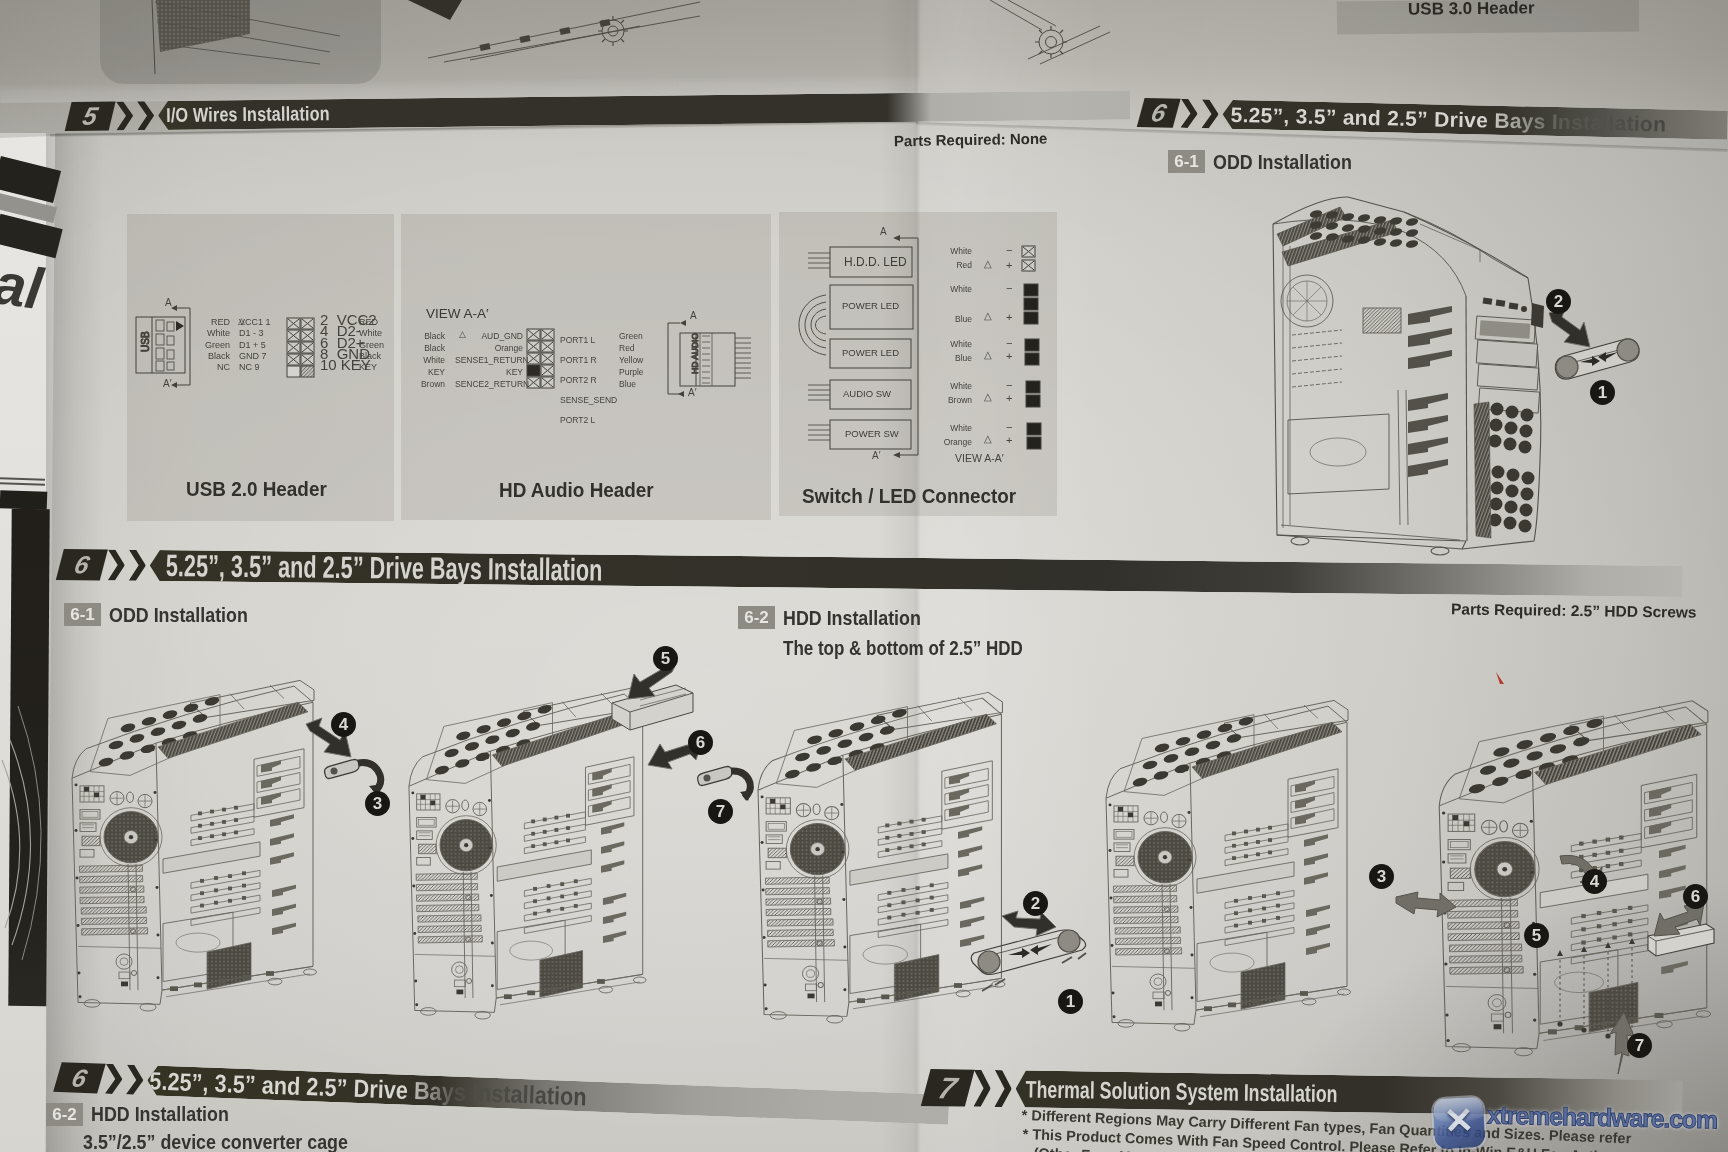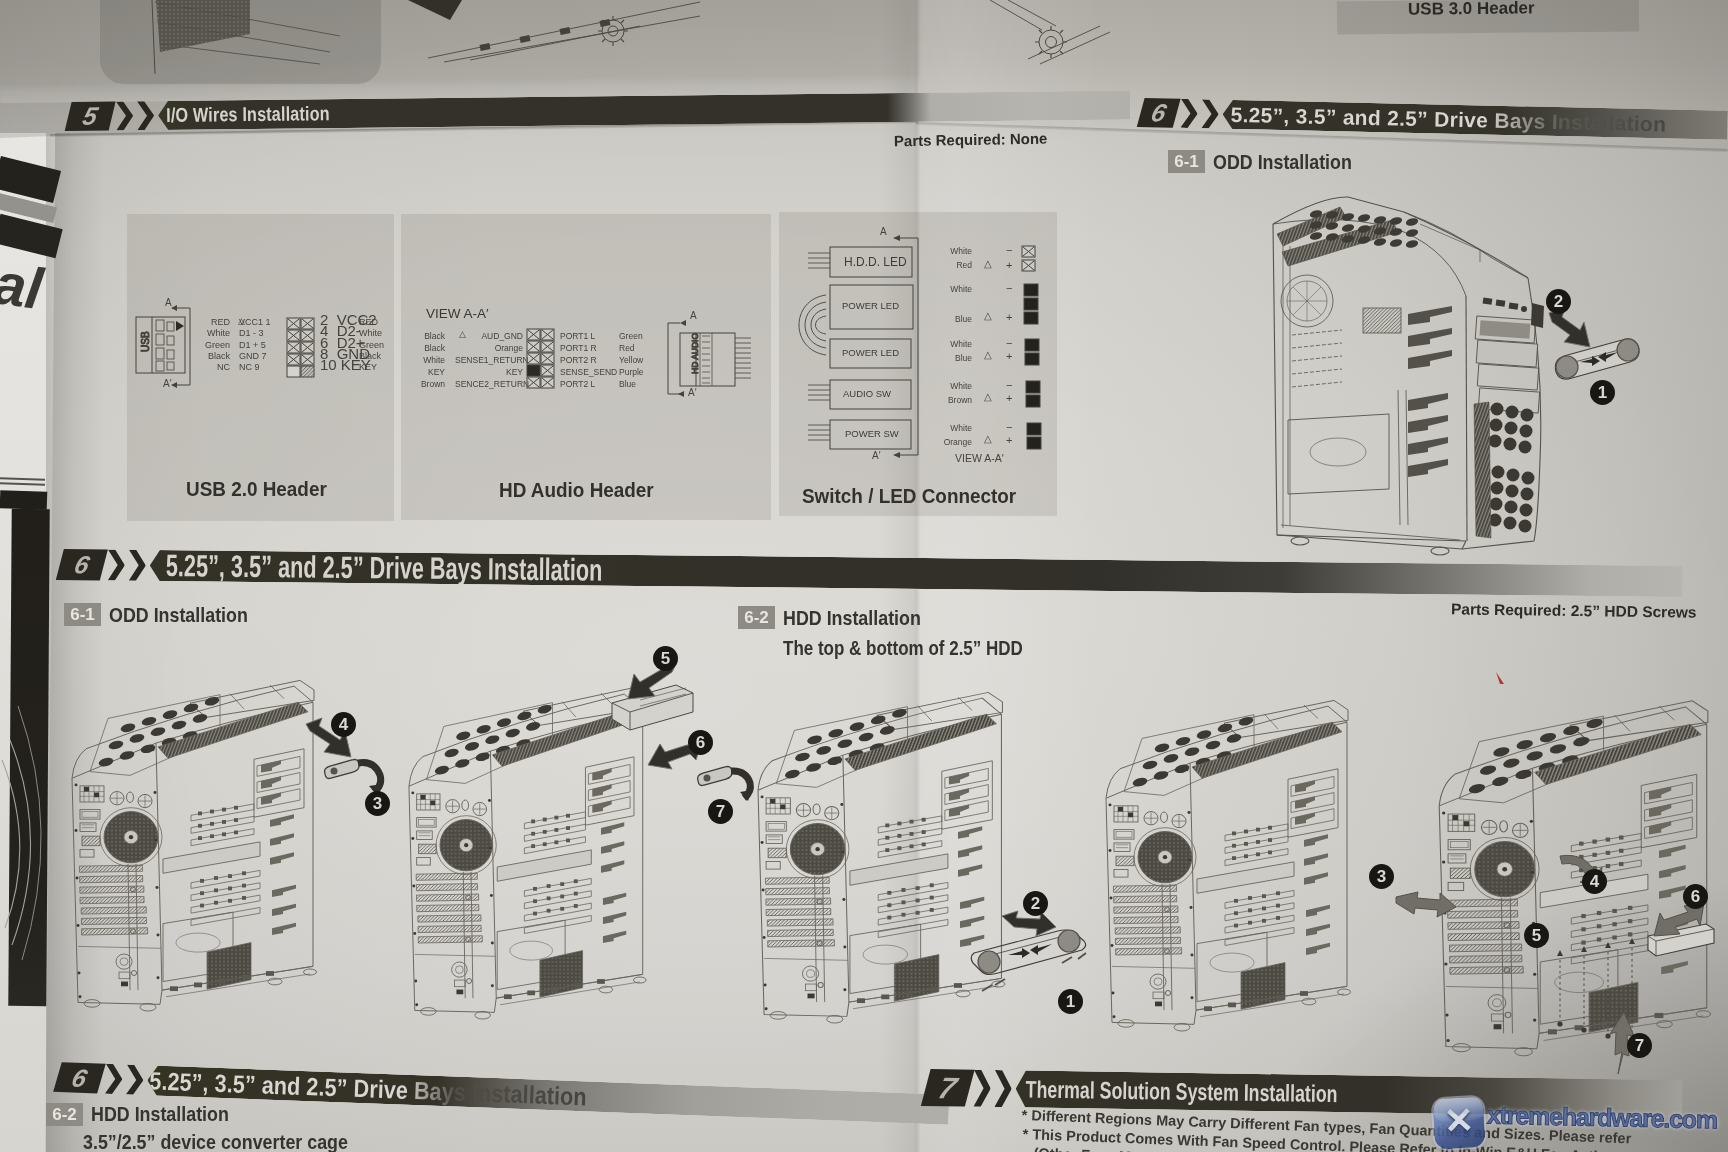--- a/index.html
+++ b/index.html
@@ -128,21 +128,21 @@
 <div class="t" style="left:238px;top:316px;font-size:9px">△</div>
 <div class="t" style="left:320px;top:314px;font-size:15px;line-height:11.3px">2&nbsp;&nbsp;VCC2<br>4&nbsp;&nbsp;D2-<br>6&nbsp;&nbsp;D2+<br>8&nbsp;&nbsp;GND<br>10 KEY</div>
 <div class="t" style="left:359px;top:317px;font-size:9px;line-height:11.3px">RED<br>White<br>Green<br>Black<br>KEY</div>
 <div class="t" style="left:165px;top:297px;font-size:10px">A</div>
 <div class="t" style="left:163px;top:378px;font-size:10px">A′</div>
 
 <div class="t" style="left:426px;top:306px;font-size:13.5px;color:#3b3933">VIEW A-A′</div>
 <div class="t" style="left:415px;top:330px;width:30px;text-align:right;font-size:8.5px;line-height:12px">Black<br>Black<br>White<br>KEY<br>Brown</div>
 <div class="t" style="left:455px;top:330px;width:68px;text-align:right;font-size:8.5px;line-height:12px">AUD_GND<br>Orange<br>SENSE1_RETURN<br>KEY<br>SENCE2_RETURN</div>
 <div class="t" style="left:459px;top:329px;font-size:9px">△</div>
-<div class="t" style="left:560px;top:330px;font-size:8.5px;line-height:12px">PORT1 L<br>PORT1 R<br>PORT2 R<br>SENSE_SEND<br>PORT2 L</div>
+<div class="t" style="left:560px;top:330px;font-size:8.5px;line-height:20px">PORT1 L<br>PORT1 R<br>PORT2 R<br>SENSE_SEND<br>PORT2 L</div>
 <div class="t" style="left:619px;top:330px;font-size:8.5px;line-height:12px">Green<br>Red<br>Yellow<br>Purple<br>Blue</div>
 <div class="t" style="left:690px;top:310px;font-size:10px">A</div>
 <div class="t" style="left:688px;top:387px;font-size:10px">A′</div>
 
 <div class="t" style="left:880px;top:226px;font-size:10px">A</div>
 <div class="t" style="left:872px;top:450px;font-size:10px">A′</div>
 <div class="t" style="left:844px;top:255px;font-size:12px;color:#3e3c36">H.D.D. LED</div>
 <div class="t" style="left:842px;top:300px;font-size:9.5px;color:#3e3c36">POWER LED</div>
 <div class="t" style="left:842px;top:347px;font-size:9.5px;color:#3e3c36">POWER LED</div>
 <div class="t" style="left:843px;top:388px;font-size:9.5px;color:#3e3c36">AUDIO SW</div>

